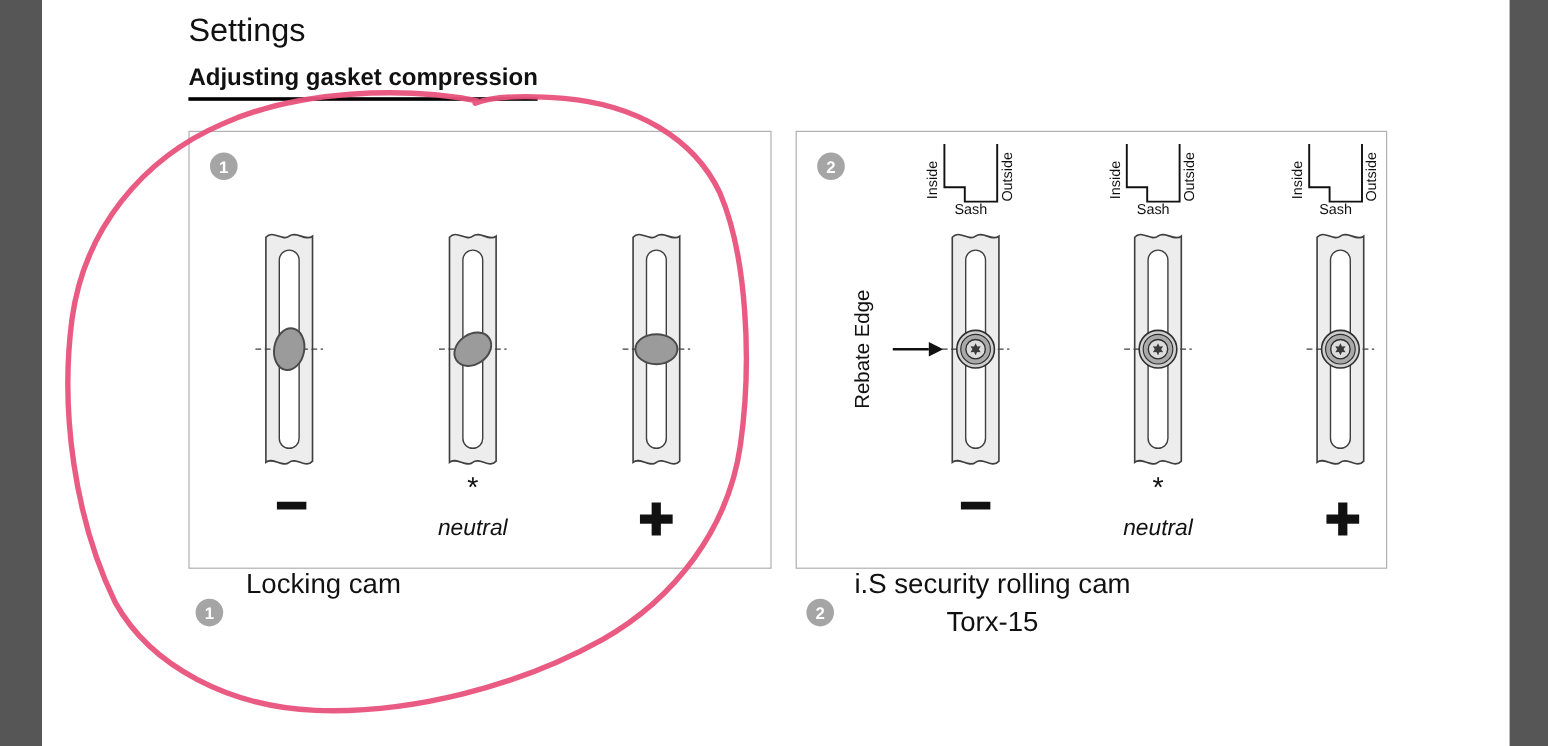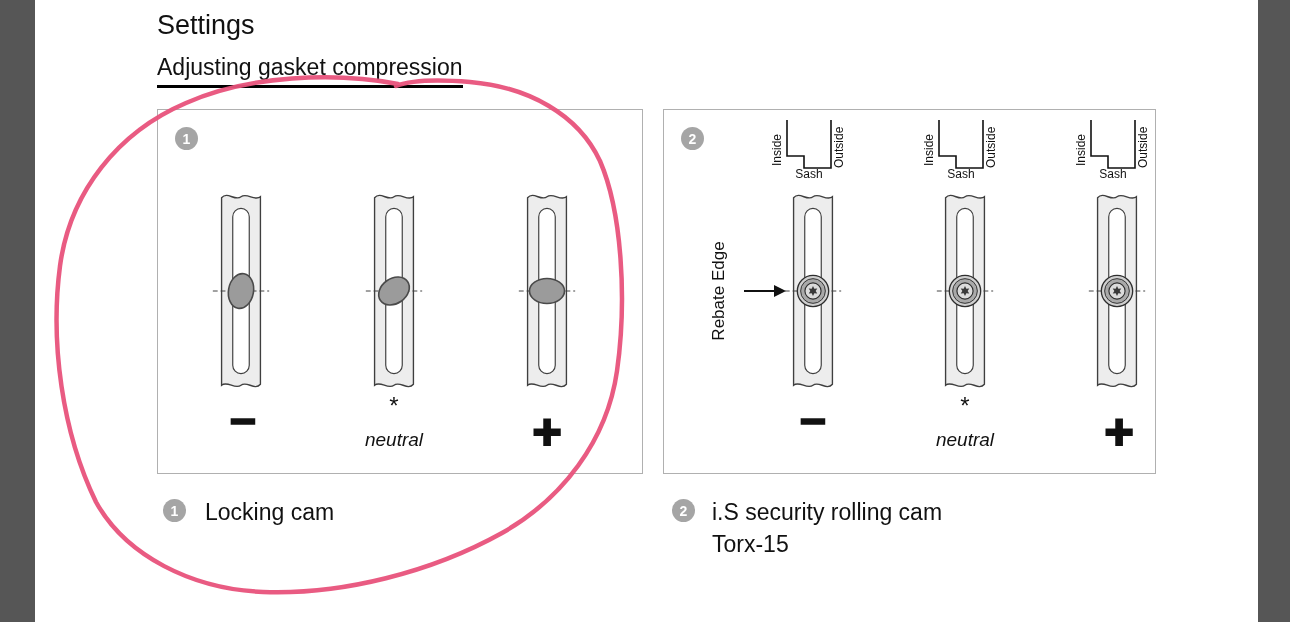--- a/index.html
+++ b/index.html
@@ -18,21 +18,21 @@
   }
   .page-edge.left  { left: 0;  width: 35px; }
   .page-edge.right { right: 0; width: 32px; }
 
   .doc-title {
     position: absolute; left: 157px; top: 10px;
     font-size: 27px; font-weight: 400;
   }
   .doc-subheading {
     position: absolute; left: 157px; top: 54px;
-    font-size: 23px; font-weight: 400;
+    font-size: 20px; font-weight: 700;
     padding-bottom: 4px;
     border-bottom: 3px solid #000;
     display: inline-block;
   }
 
   .panel {
     position: absolute; top: 109px; height: 365px;
     border: 1px solid #b0b0b0; background: #fff;
   }
   .panel.p1 { left: 157px; width: 486px; }
@@ -43,25 +43,25 @@
     position: absolute;
     width: 23px; height: 23px; border-radius: 50%;
     background: #a5a5a5; color: #fff;
     font-size: 14px; font-weight: 700;
     display: flex; align-items: center; justify-content: center;
     line-height: 1;
   }
   .panel .badge { left: 17px; top: 17px; }
 
   .caption {
-    position: absolute; top: 496px;
+    position: absolute; top: 470px;
     font-size: 23px; line-height: 32px; color: #111;
   }
   .caption.c1 { left: 205px; }
-  .caption.c2 { left: 712px; }
+  .caption.c2 { left: 712px; text-align: center; }
 
   .caption-badge.b1 { left: 163px; top: 499px; }
   .caption-badge.b2 { left: 672px; top: 499px; }
 
   .annotation-layer {
     position: absolute; left: 0; top: 0;
     width: 1290px; height: 622px;
     pointer-events: none; z-index: 40;
   }
 

